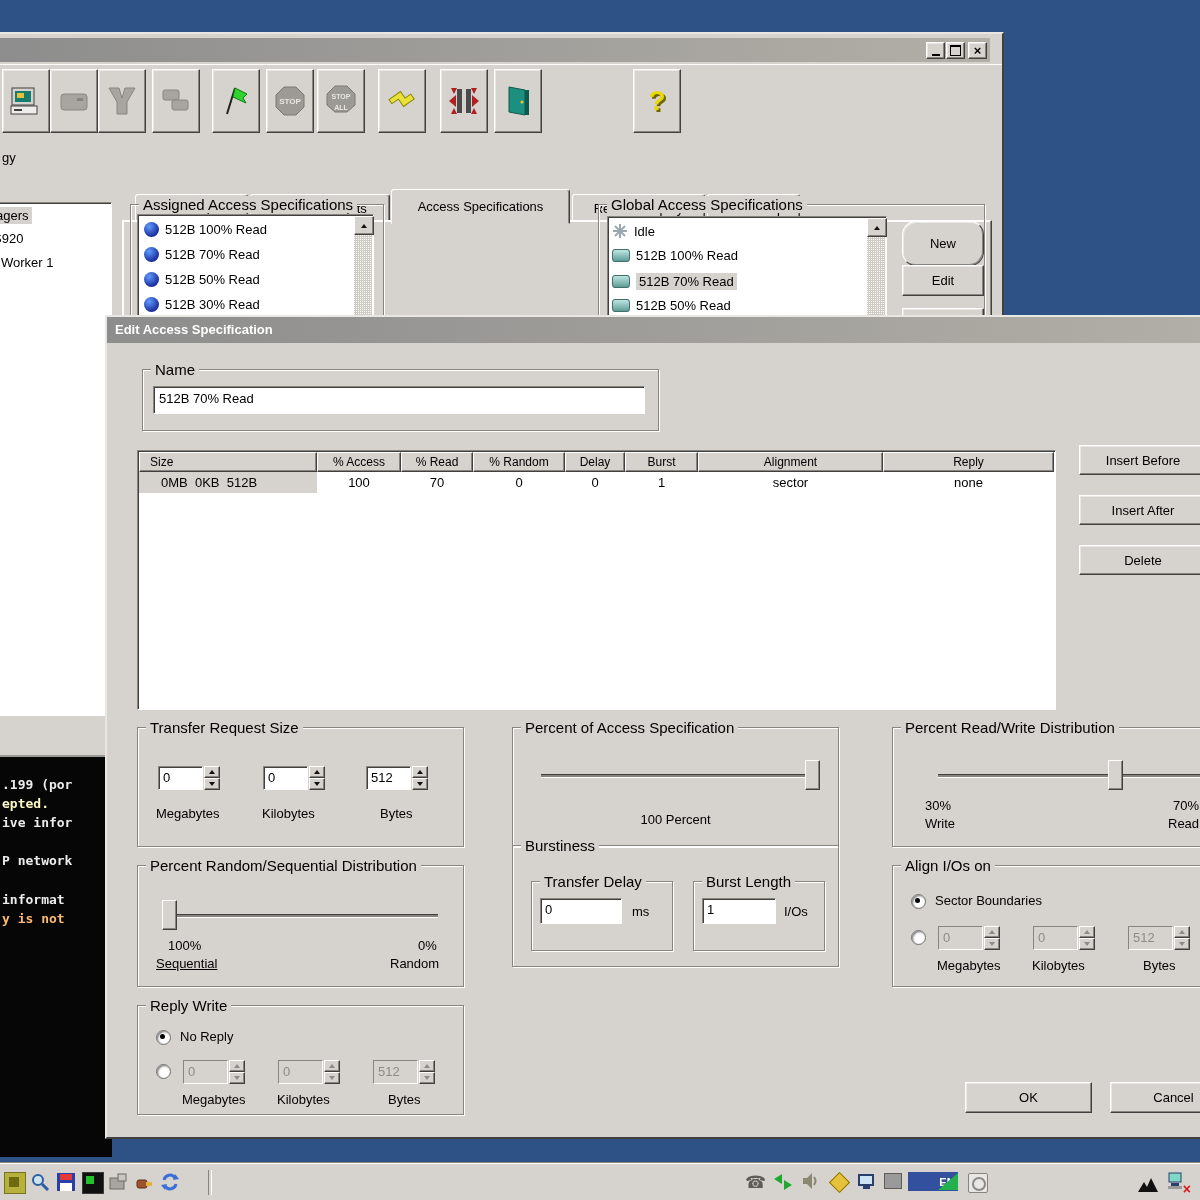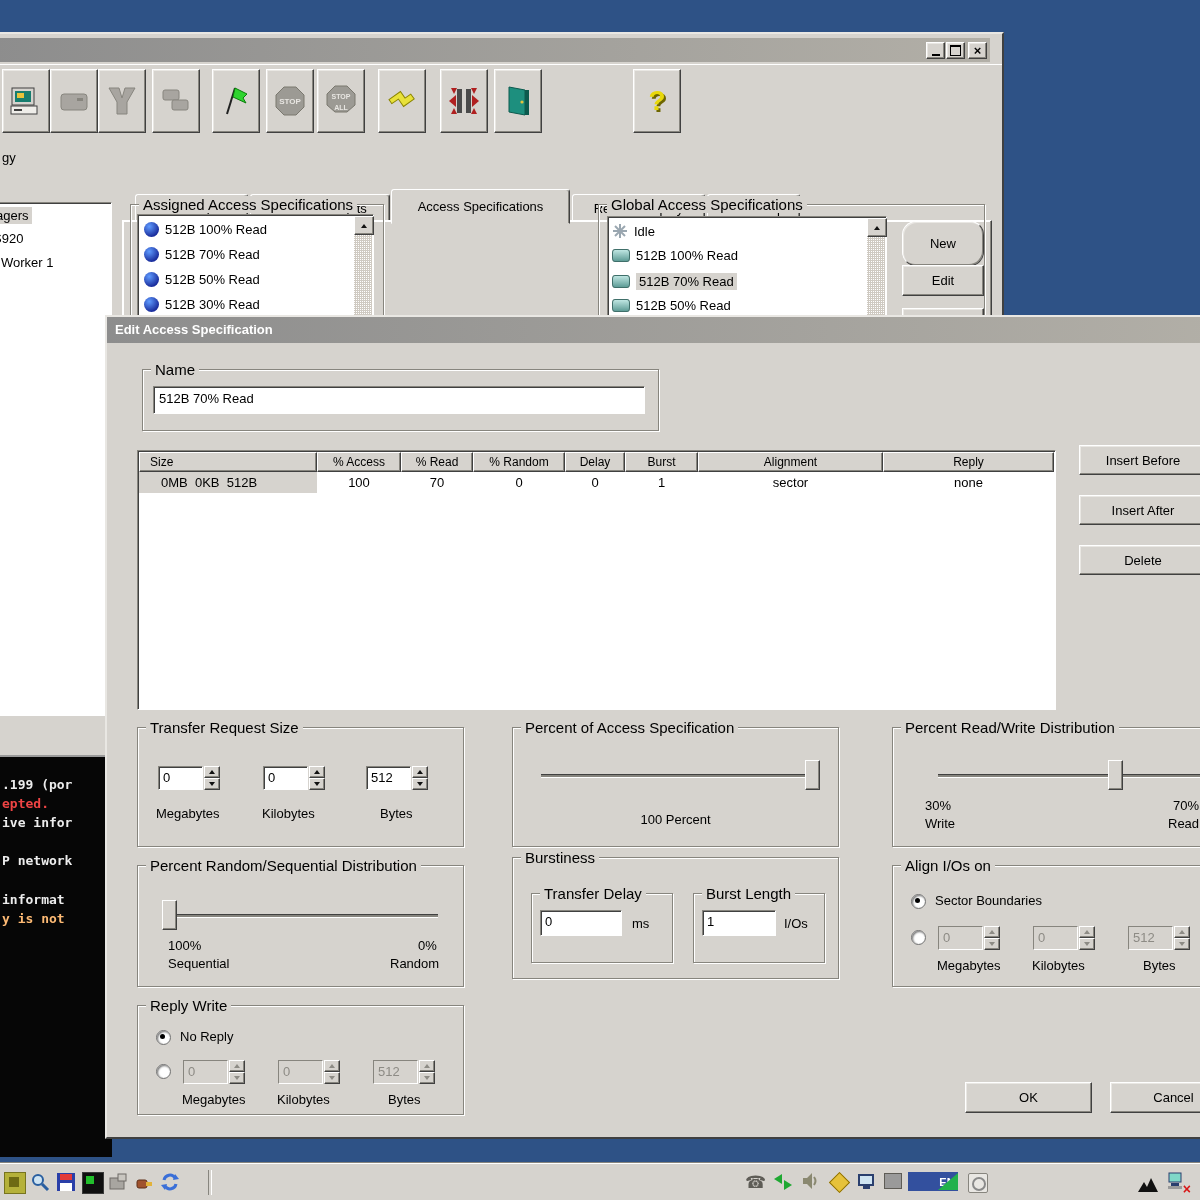--- a/index.html
+++ b/index.html
@@ -252,21 +252,21 @@
       <span>New</span>
     </div>
     <div class="btn" style="left:912px;top:231px;width:82px;height:31px;">
       <span>Edit</span>
     </div>
     <div class="btn" style="left:912px;top:274px;width:82px;height:12px;"></div>
   </div>
 
   <div class="abs" style="left:-8px;top:755px;width:120px;height:400px;background:#060606;border-top:2px solid #9a9a9a;">
     <div class="t mono" style="left:10px;top:20px;color:#ececec;font-weight:bold;">.199 (por</div>
-    <div class="t mono" style="left:10px;top:39px;color:#ef4444;font-weight:bold;">epted.</div>
+    <div class="t mono" style="left:10px;top:39px;color:#fef9c3;font-weight:bold;">epted.</div>
     <div class="t mono" style="left:10px;top:58px;color:#ececec;font-weight:bold;">ive infor</div>
     <div class="t mono" style="left:10px;top:96px;color:#ececec;font-weight:bold;">P network</div>
     <div class="t mono" style="left:10px;top:135px;color:#ececec;font-weight:bold;"> informat</div>
     <div class="t mono" style="left:10px;top:154px;color:#fdba74;font-weight:bold;">y is not</div>
   </div>
 
   <div class="abs face" style="left:105px;top:315px;width:1115px;height:820px;border:2px solid #404040;border-top-color:#e9e7e3;border-left-color:#e9e7e3;">
 
     <div class="titlebar" style="left:0;top:0;width:100%;height:26px;">
       <span class="titletext" style="position:absolute;left:8px;top:5px;">Edit Access Specification</span>
@@ -398,26 +398,26 @@
       <span class="t" style="left:32px;top:88px;">Write</span>
       <span class="t" style="left:280px;top:70px;">70%</span>
       <span class="t" style="left:275px;top:88px;">Read</span>
     </div>
 
     <div class="gb" style="left:30px;top:548px;width:325px;height:120px;">
       <span class="gb-t">Percent Random/Sequential Distribution</span>
       <div class="strack" style="left:28px;top:48px;width:272px;"></div>
       <div class="sthumb" style="left:24px;top:34px;"></div>
       <span class="t" style="left:30px;top:72px;">100%</span>
-      <span class="t" style="left:30px;top:90px;">Sequential</span>
+      <span class="t" style="left:18px;top:90px;text-decoration:underline;">Sequential</span>
       <span class="t" style="left:280px;top:72px;">0%</span>
       <span class="t" style="left:252px;top:90px;">Random</span>
     </div>
 
-    <div class="gb" style="left:405px;top:540px;width:325px;height:120px;">
+    <div class="gb" style="left:405px;top:528px;width:325px;height:120px;">
       <span class="gb-t">Burstiness</span>
       <div class="gb" style="left:18px;top:35px;width:140px;height:68px;">
         <span class="gb-t">Transfer Delay</span>
         <div class="abs in" style="left:8px;top:16px;width:80px;height:24px;">
           <span class="t" style="left:4px;top:3px;">0</span>
         </div>
         <span class="t" style="left:100px;top:22px;">ms</span>
       </div>
       <div class="gb" style="left:180px;top:35px;width:130px;height:68px;">
         <span class="gb-t">Burst Length</span>

